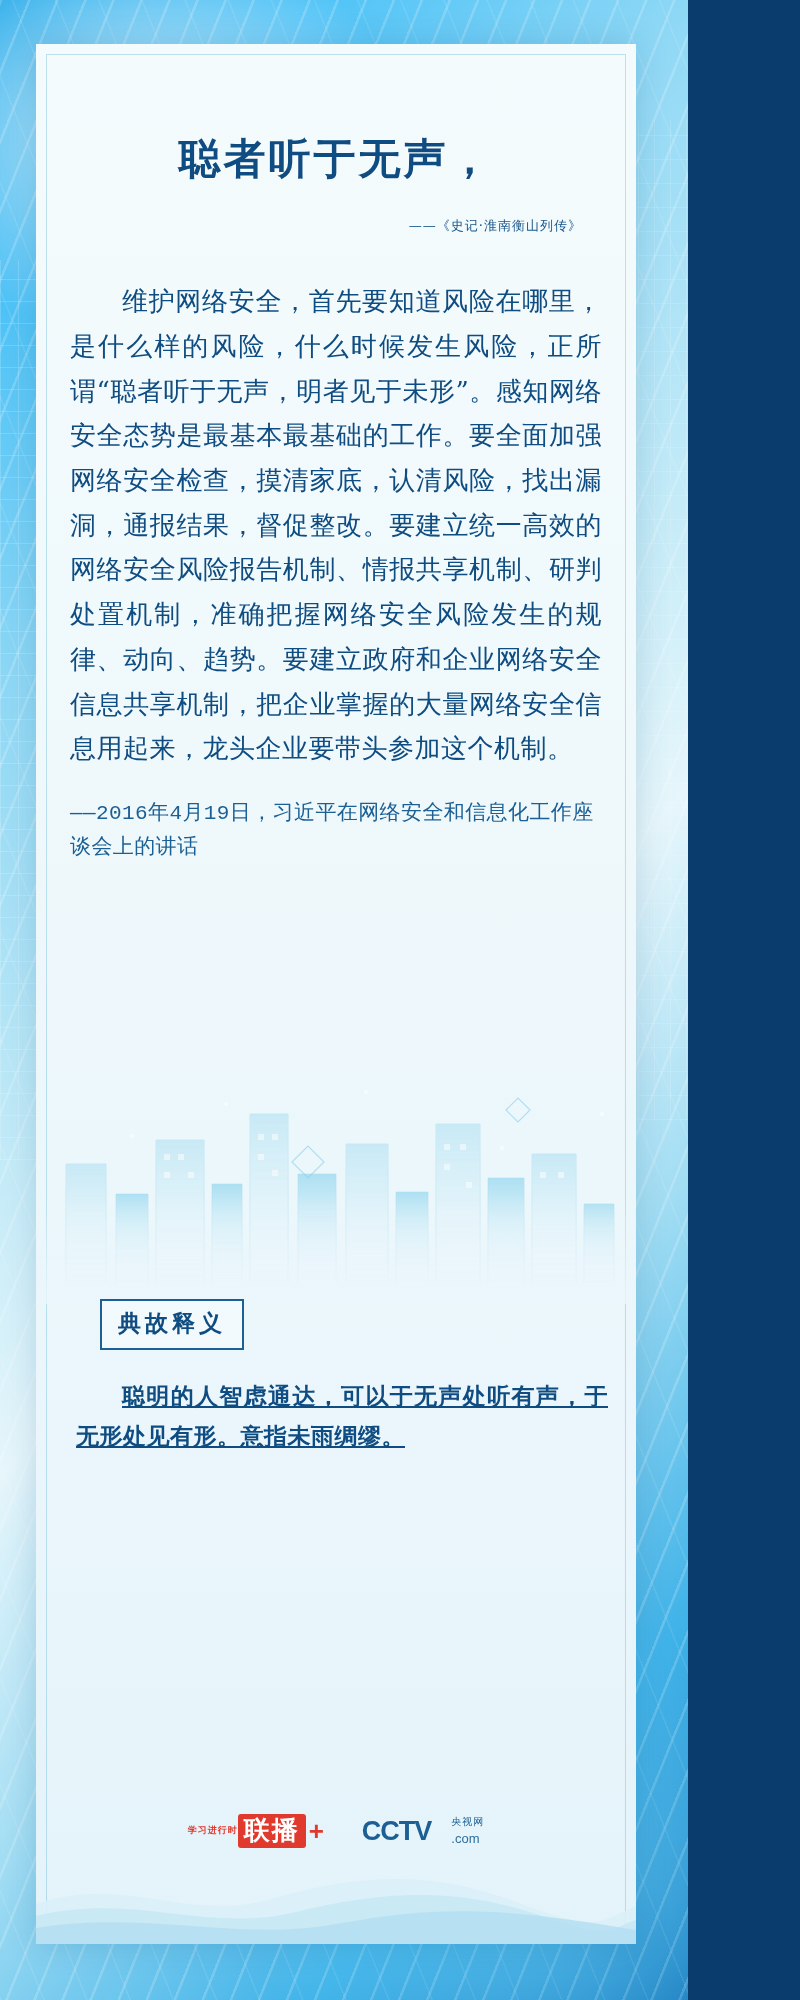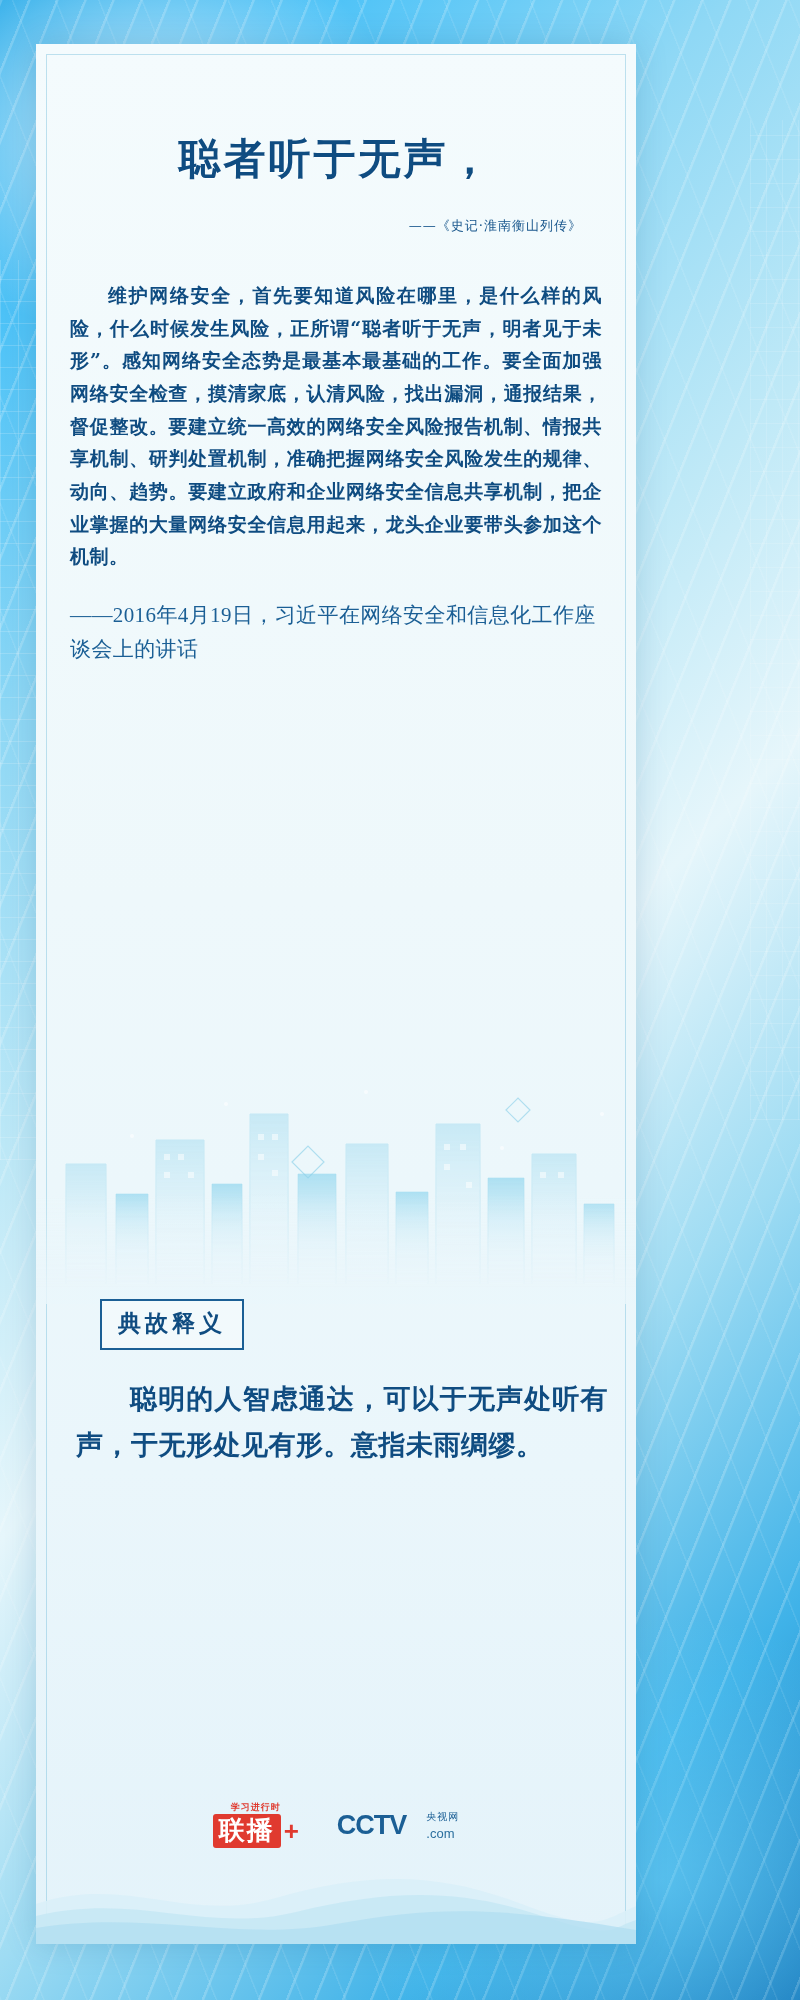--- a/index.html
+++ b/index.html
@@ -9,21 +9,21 @@
   body {
     width: 800px;
     height: 2000px;
     overflow: hidden;
     font-family: "Liberation Sans", sans-serif;
     background: #0a3d6e;
   }
 
   .poster {
     position: relative;
-    width: 800px;
+    width: 688px;
     height: 2000px;
     overflow: hidden;
     background:
       linear-gradient(135deg, #1fa7e8 0%, #4fc3f7 12%, #8fd8f5 26%, #bfe9f7 42%, #e6f6fb 55%, #9fdcf3 70%, #3fb2e8 86%, #1173b8 100%);
   }
 
   
   .bg-streaks {
     position: absolute;
     inset: 0;
@@ -107,32 +107,32 @@
     color: #18568c;
     font-family: "DejaVu Serif", serif;
     font-size: 13px;
     letter-spacing: 1px;
   }
 
   .quote-body {
     margin: 44px 34px 8px 34px;
     color: #0f4c81;
     font-family: "DejaVu Serif", serif;
-    font-size: 19px;
+    font-size: 26px;
     line-height: 1.72;
     text-align: justify;
     text-indent: 2em;
     letter-spacing: .5px;
-    font-weight: bold;
+    font-weight: normal;
   }
 
   .attribution {
     margin: 26px 34px 0 34px;
     color: #1b5f95;
-    font-family: Liberation Serif, serif;
+    font-family: Liberation Mono, monospace;
     font-size: 21px;
     line-height: 1.6;
     letter-spacing: .4px;
   }
 
   
   .skyline {
     position: absolute;
     left: 0;
     top: 1000px;
@@ -159,42 +159,43 @@
     font-family: "DejaVu Serif", serif;
     font-weight: bold;
     font-size: 23px;
     letter-spacing: 4px;
     background: rgba(255,255,255,.35);
   }
   .explain-body {
     margin: 26px 34px 0 34px;
     color: #0f4c81;
     font-family: "DejaVu Serif", serif;
-    font-size: 27px;
+    font-size: 23px;
     line-height: 1.72;
     text-align: justify;
     text-indent: 2em;
     letter-spacing: .5px;
     font-weight: bold;
+    text-decoration: underline;
   }
 
   
   .logos {
     position: absolute;
     left: 0;
     bottom: 96px;
     width: 600px;
     display: flex;
     align-items: center;
     justify-content: center;
     gap: 38px;
   }
   .logo-lianbo {
     display: flex;
-    flex-direction: column;
+    flex-direction: row;
     align-items: center;
     line-height: 1;
   }
   .logo-lianbo .top {
     font-size: 9px;
     color: #e03a2f;
     letter-spacing: 1px;
     margin-bottom: 2px;
     font-weight: bold;
   }

